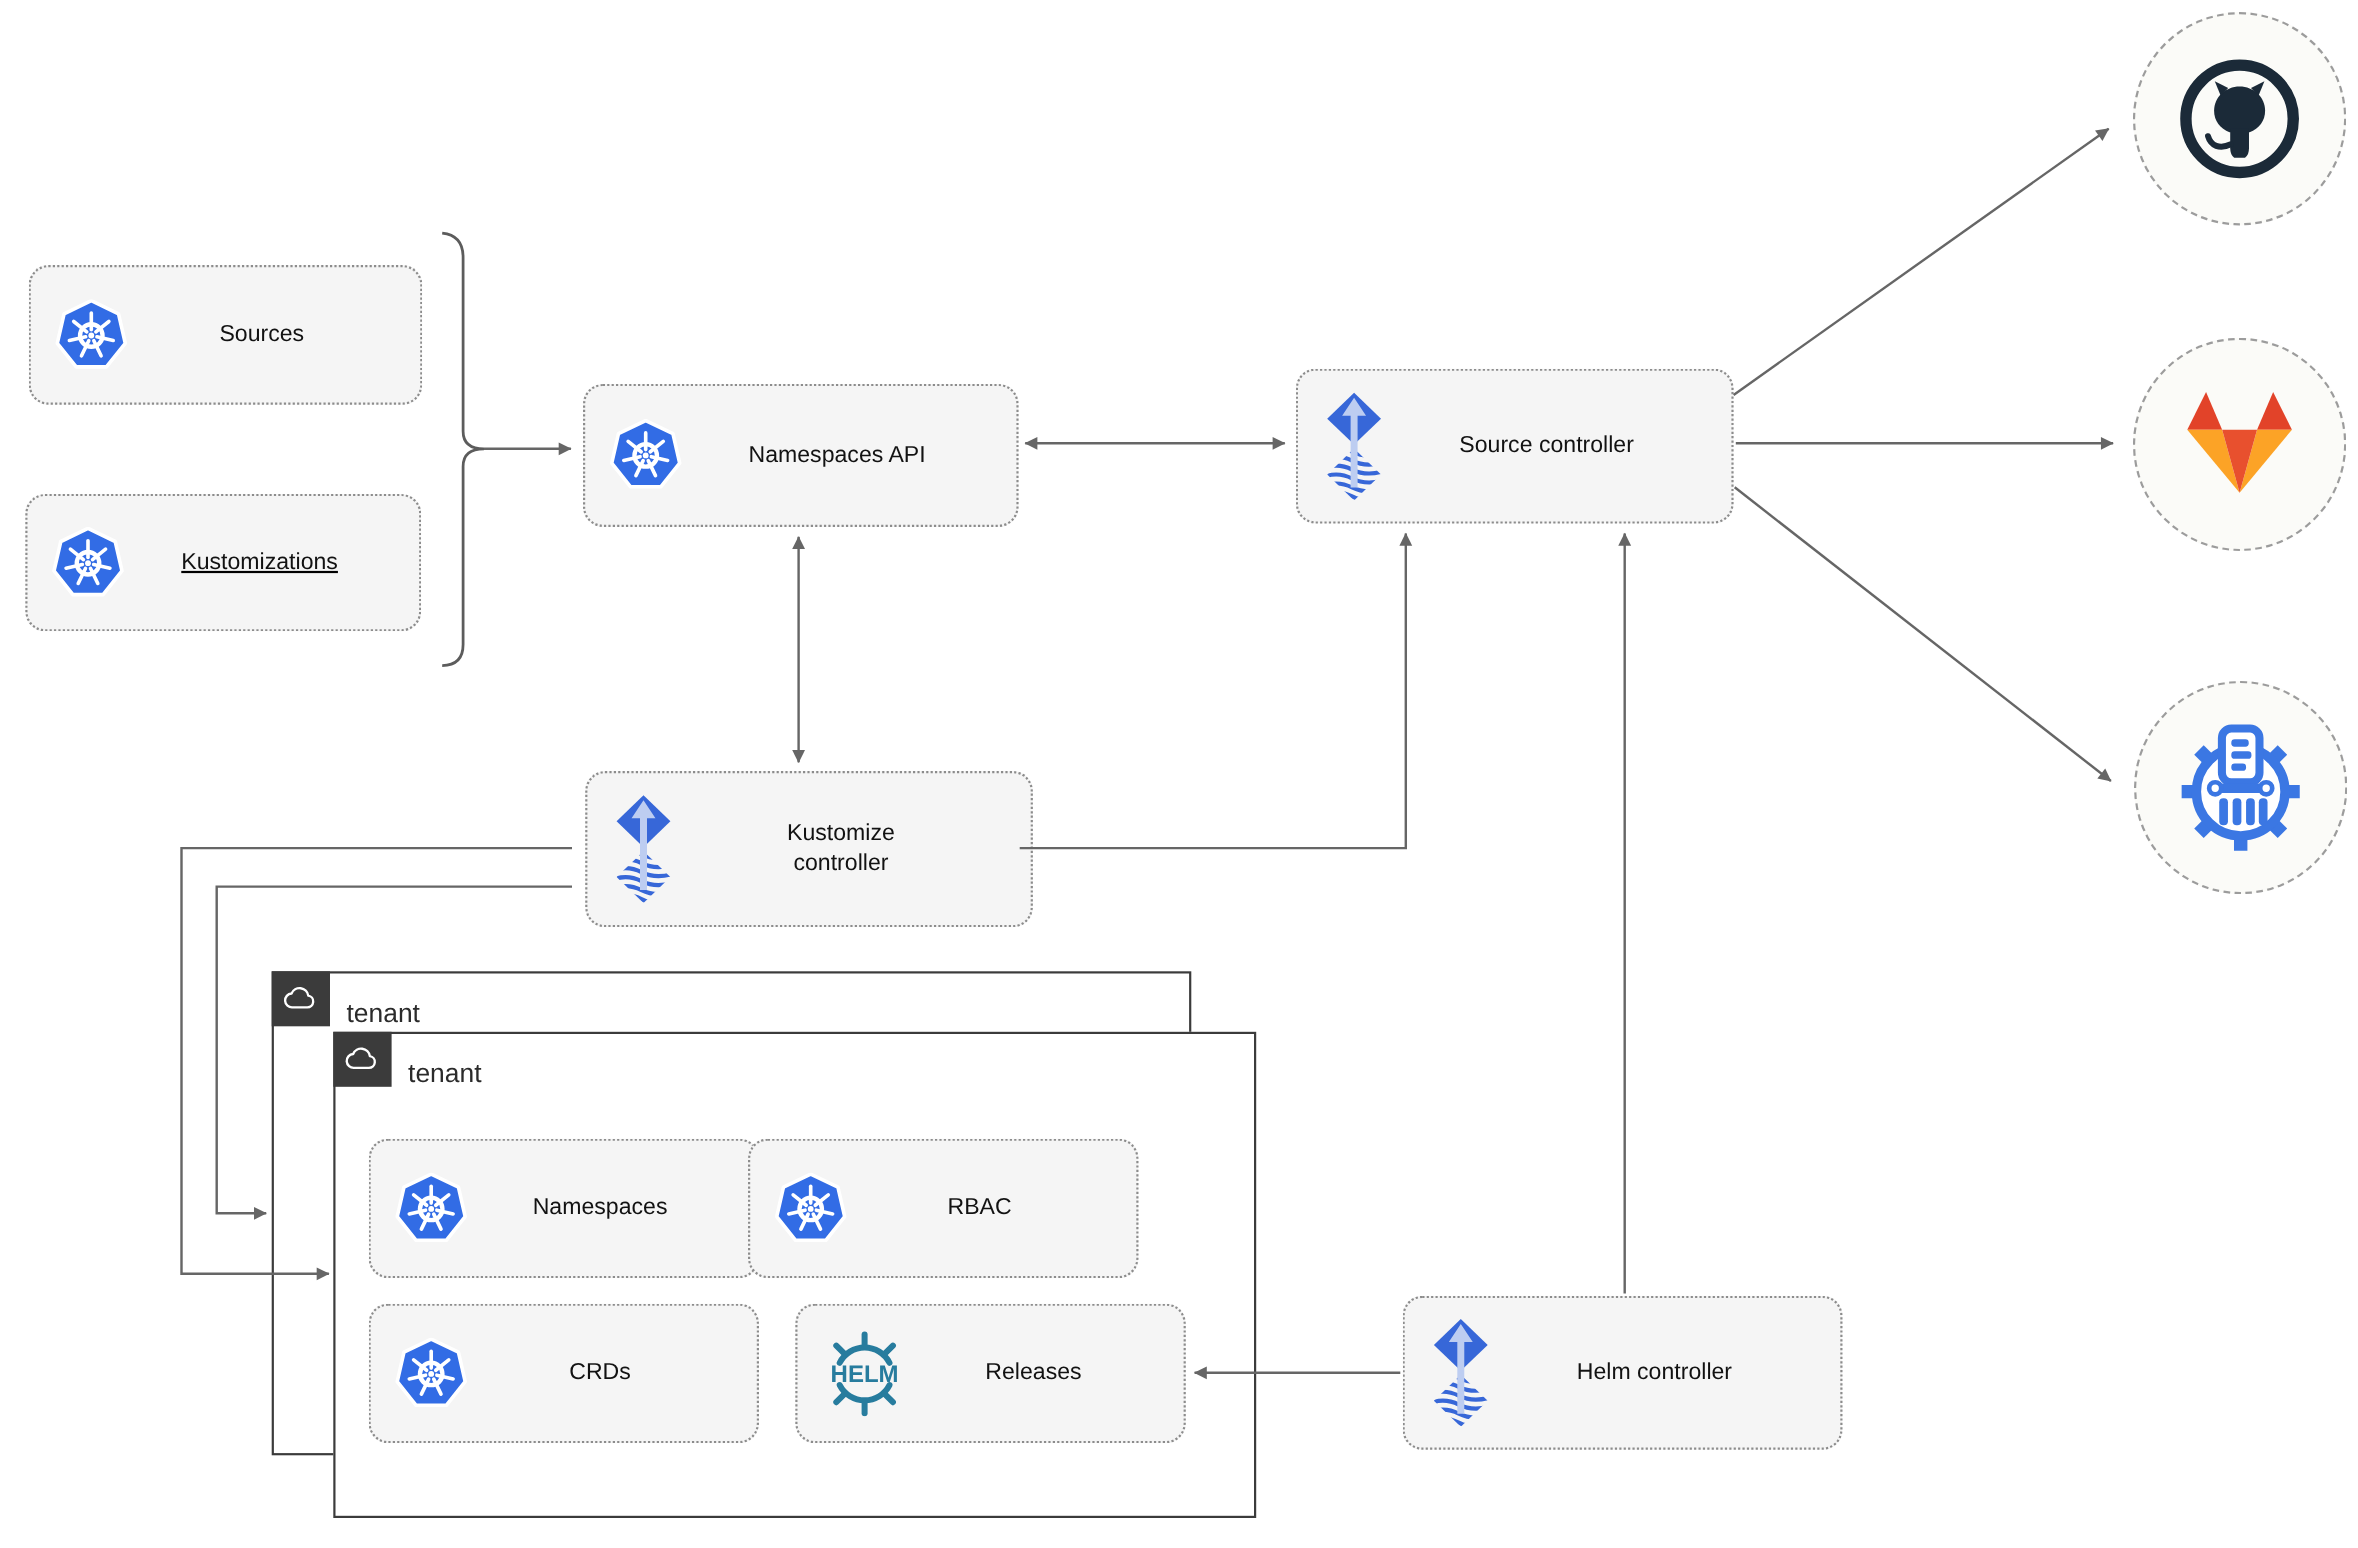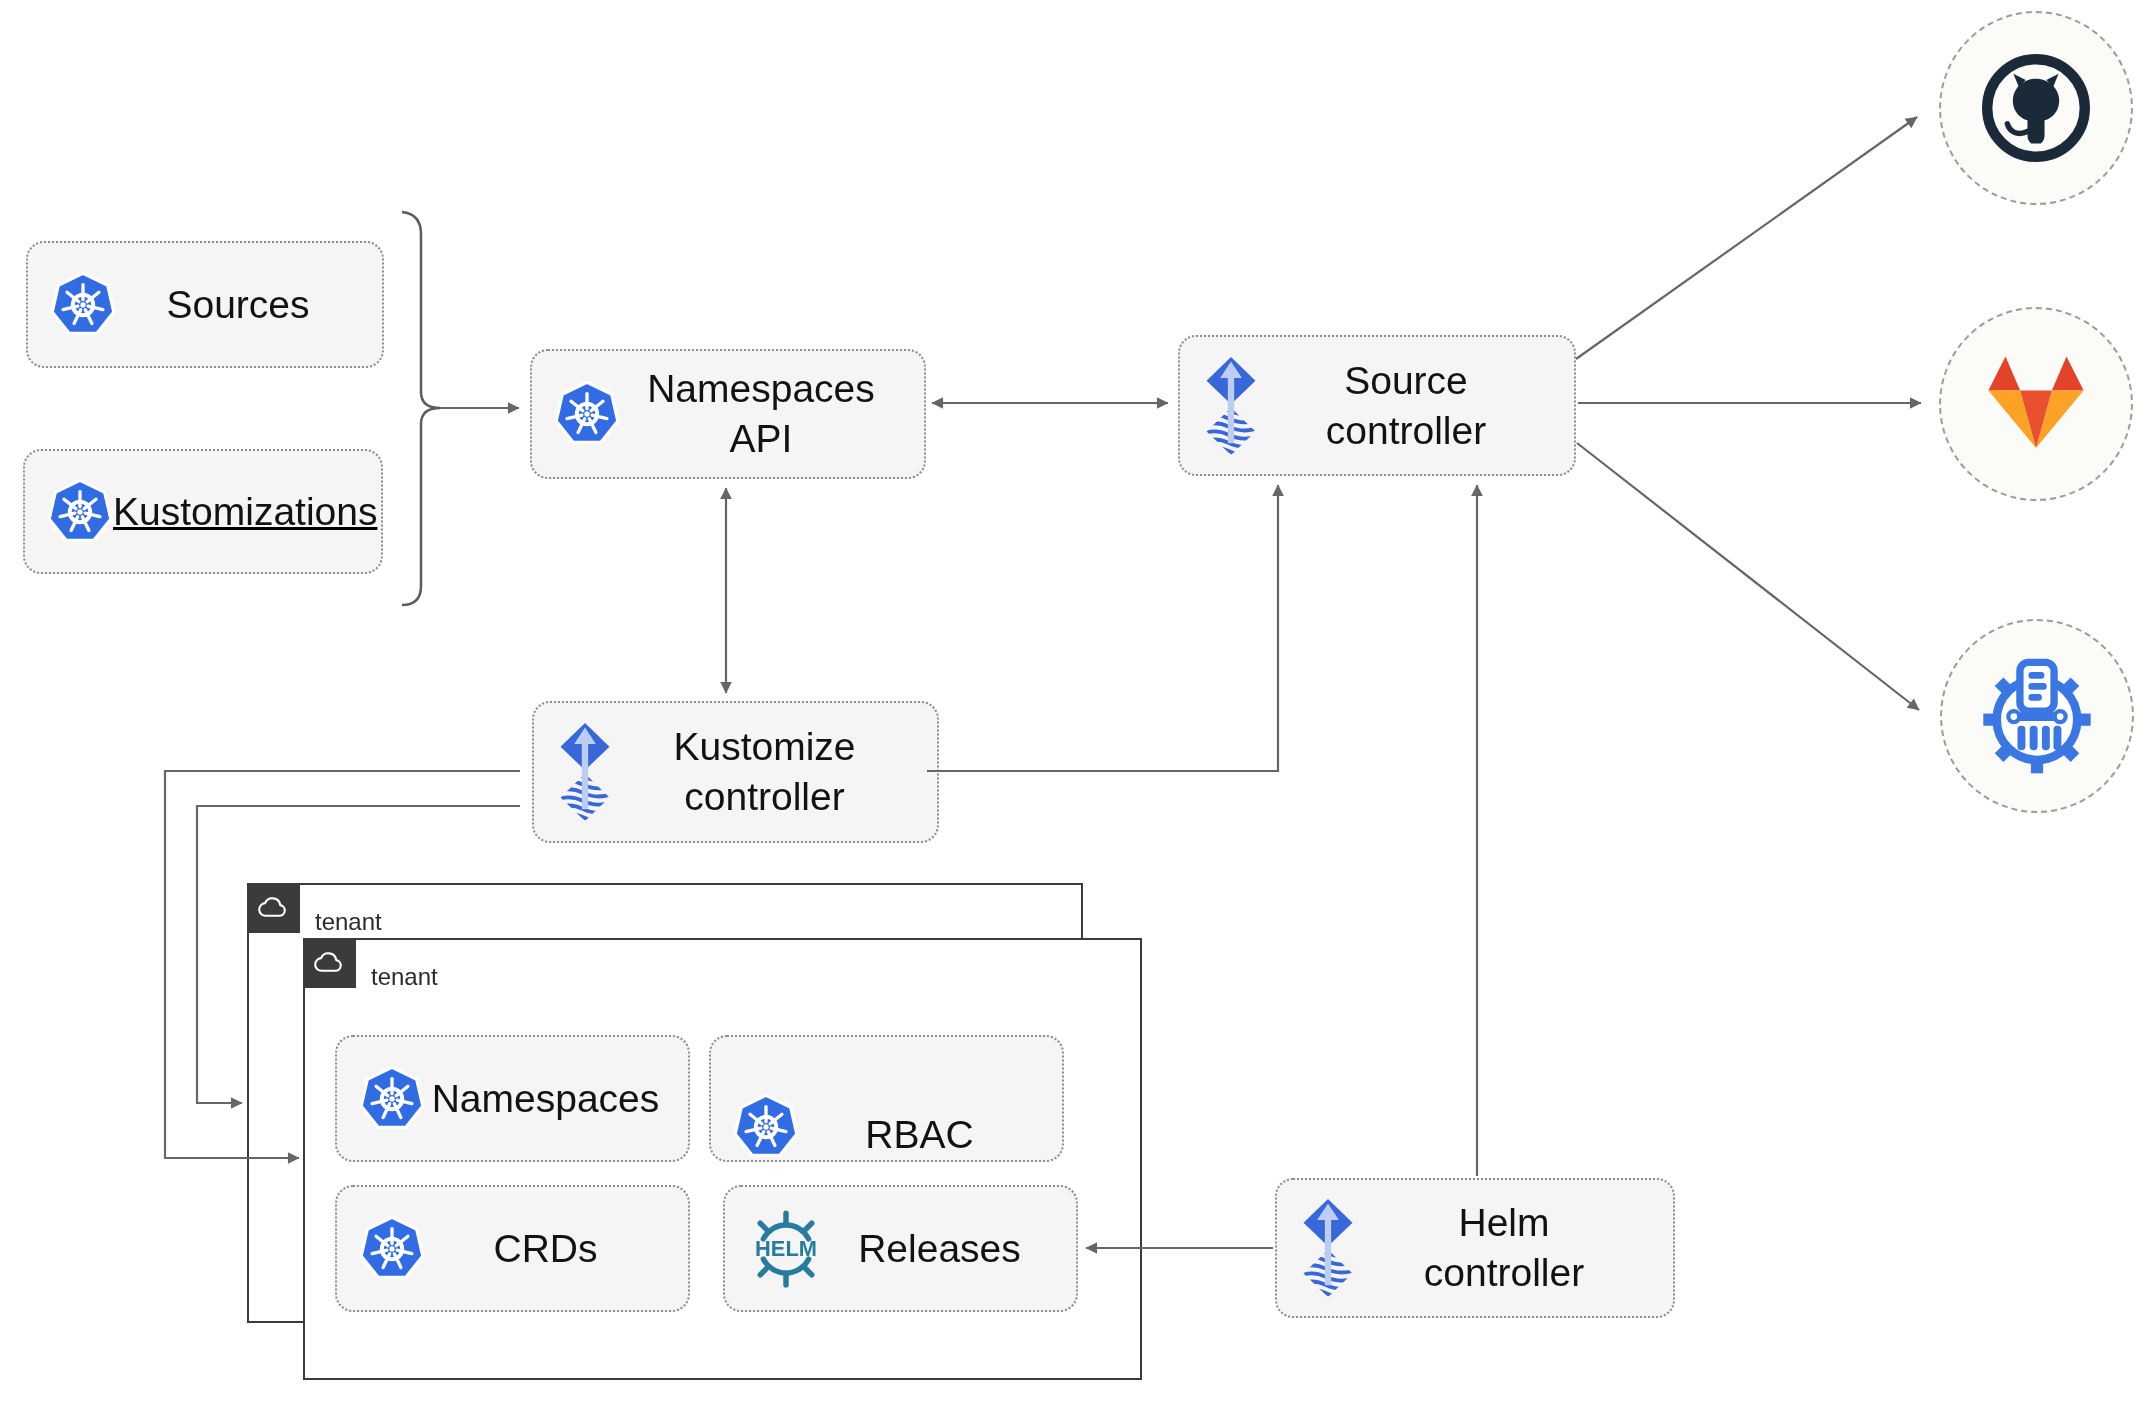--- a/index.html
+++ b/index.html
@@ -1,34 +1,34 @@
 <!DOCTYPE html>
 <html><head>
 <meta charset="utf-8">
 <style>
   html,body{margin:0;padding:0;background:#ffffff;font-family:"Liberation Sans",sans-serif;}
   #canvas{position:relative;width:2144px;height:1407px;background:#ffffff;overflow:hidden;}
 
   .node{position:absolute;box-sizing:border-box;background:#f5f5f5;border:2px dotted #8c8c8c;
         border-radius:18px;display:flex;align-items:center;padding:0 22px;z-index:3;}
-  .node .label{flex:1;text-align:center;font-size:39px;color:#121212;line-height:1.28;}
+  .node .label{flex:1;text-align:center;font-size:21px;color:#121212;line-height:1.28;}
   .node .label.two-line{max-width:190px;margin:12px auto;}
   .icon{flex:none;}
   .k8s-ic{width:66px;height:66px;}
   .flux-ic{width:58px;height:100px;}
   .helm-ic{width:78px;height:78px;}
 
   #n-sources{left:26px;top:241px;width:358px;height:127px;}
   #n-kustomizations{left:23px;top:449px;width:360px;height:125px;text-decoration:underline;}
   #n-k8s-api{left:530px;top:349px;width:396px;height:130px;}
   #n-source-ctrl{left:1178px;top:335px;width:398px;height:141px;}
   #n-kustomize-ctrl{left:532px;top:701px;width:407px;height:142px;}
   #n-helm-ctrl{left:1275px;top:1178px;width:400px;height:140px;}
   #n-namespaces{left:335px;top:1035px;width:355px;height:127px;}
-  #n-rbac{left:709px;top:1035px;width:355px;height:127px;align-items:flex-end;}
+  #n-rbac{left:680px;top:1035px;width:355px;height:127px;}
   #n-crds{left:335px;top:1185px;width:355px;height:127px;}
   #n-releases{left:723px;top:1185px;width:355px;height:127px;}
 
   .tenant{position:absolute;box-sizing:border-box;background:#ffffff;border:2.5px solid #3b3b3b;}
   #t-outer{left:247px;top:883px;width:836px;height:440px;z-index:1;}
   #t-inner{left:303px;top:938px;width:839px;height:442px;z-index:2;}
   .tenant-tab{position:absolute;top:-2.5px;left:-2.5px;width:53px;height:50px;background:#3b3b3b;
               display:flex;align-items:center;justify-content:center;}
   .tenant-tab svg{width:34px;height:34px;}
   .tenant-label{position:absolute;left:66px;top:11px;font-size:24px;color:#2b2b2b;margin-top:12px;}

